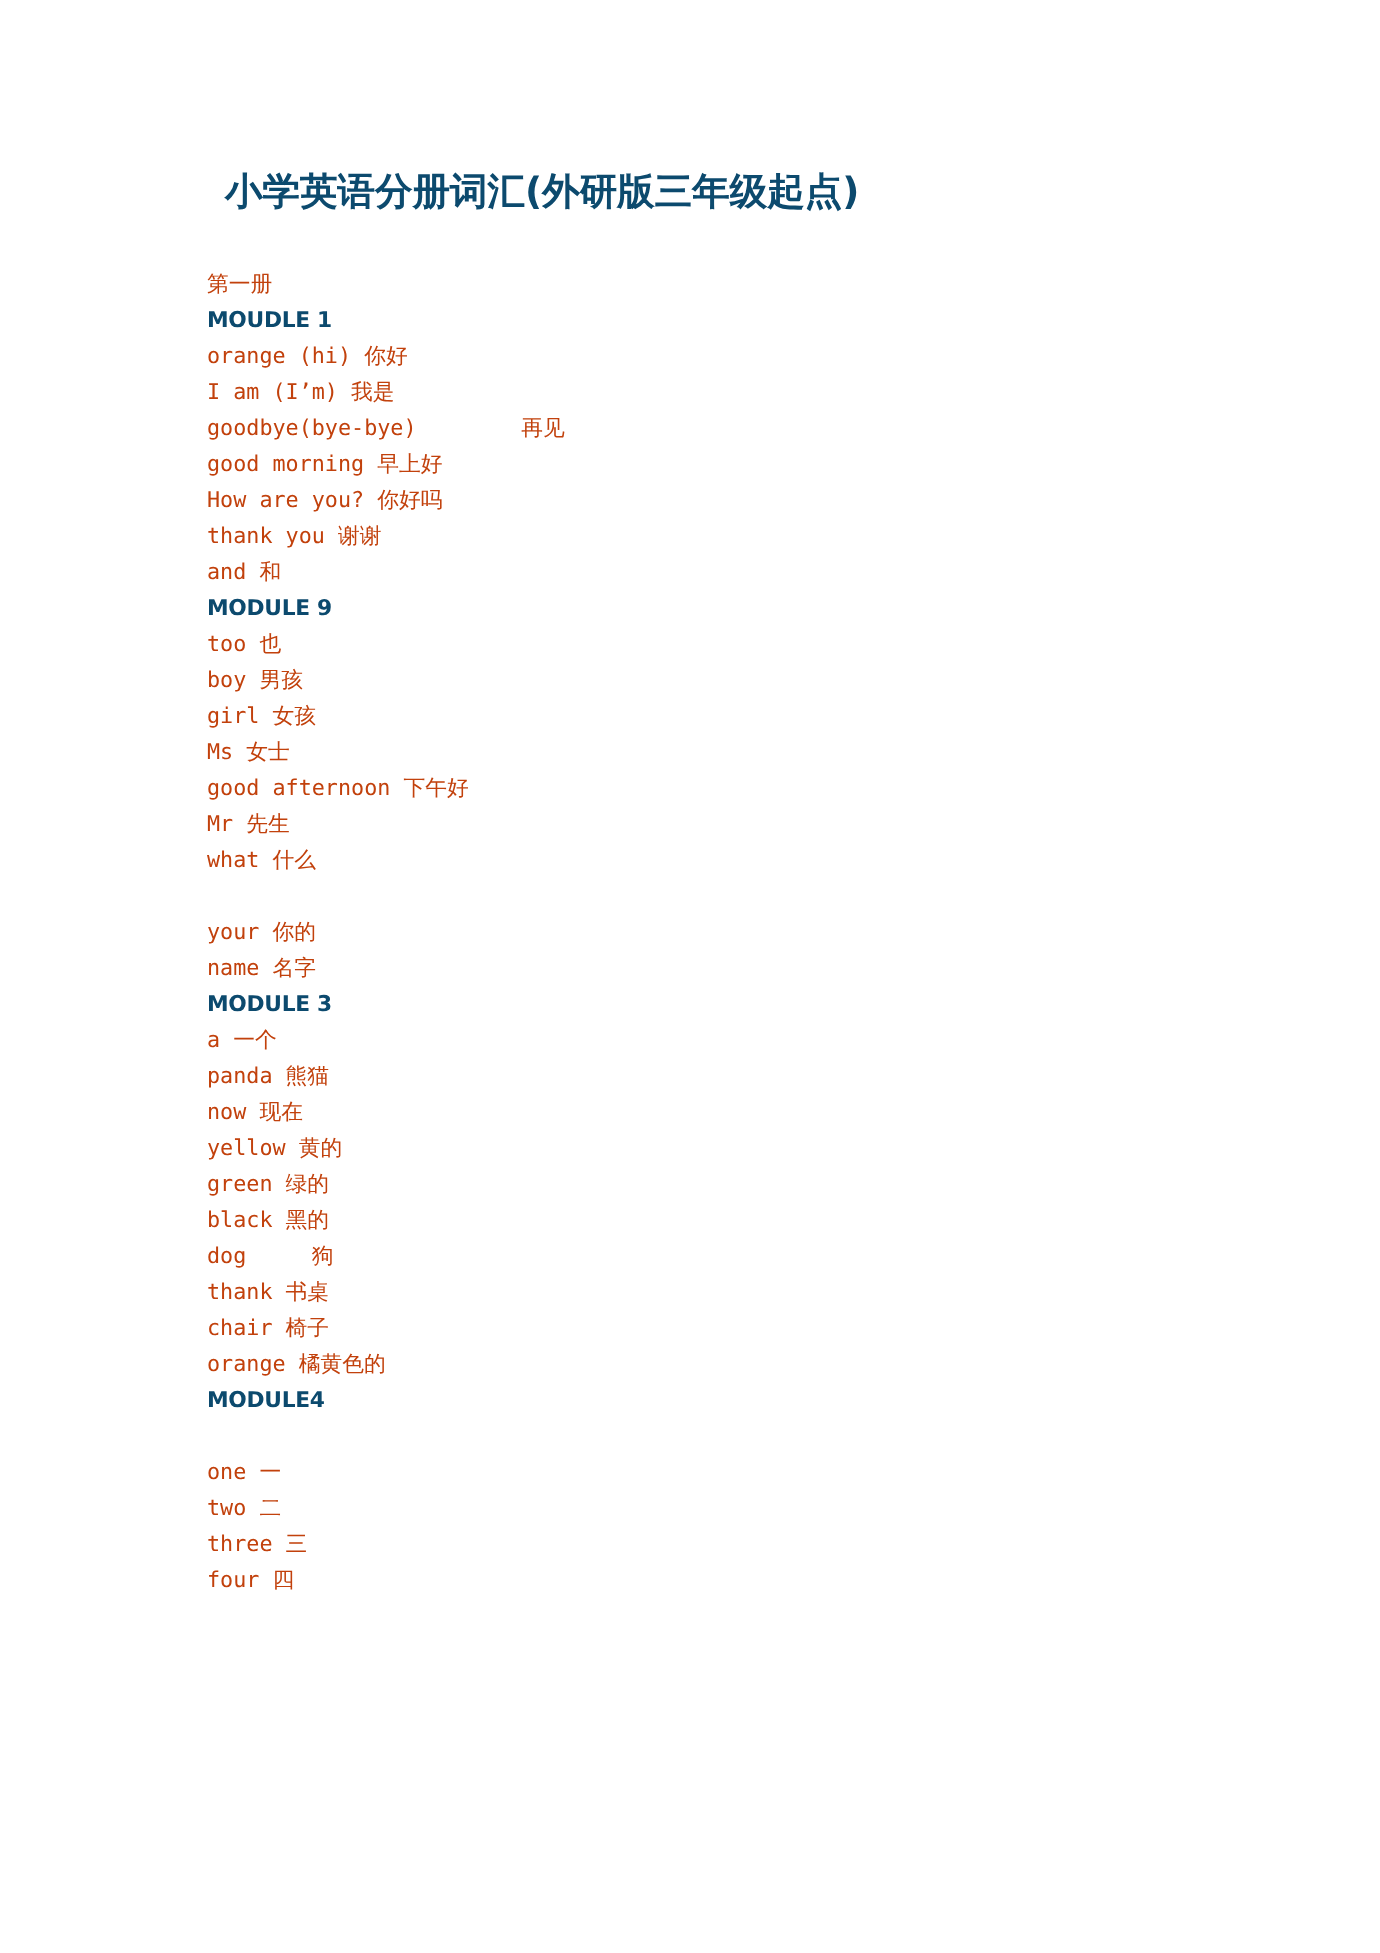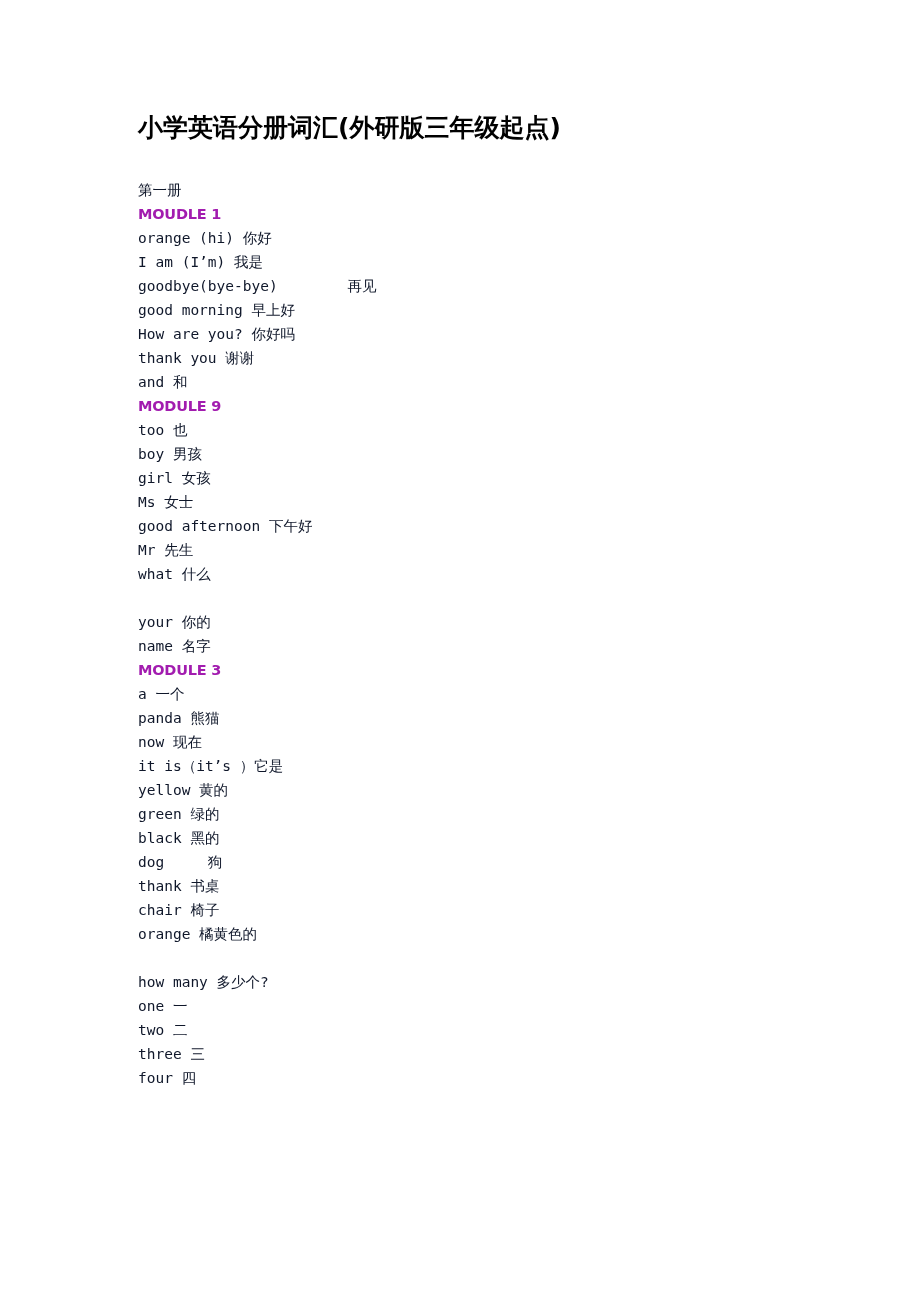--- a/index.html
+++ b/index.html
@@ -24,44 +24,44 @@
   .content {
     position: absolute;
     left: 138px;
     top: 112px;
     width: 700px;
   }
   .doc-title {
     font-family: "DejaVu Sans", "Liberation Sans", sans-serif;
     font-size: 25px;
     font-weight: bold;
-    color: #000000;
+    color: #0c4a6e;
     line-height: 32px;
     letter-spacing: 0px;
-    margin: 0 0 34px 0;
+    margin: 0 0 34px 12px;
     white-space: pre;
   }
   .vocab-list {
     margin: 0;
     padding: 0;
     list-style: none;
   }
   .line {
     font-family: "DejaVu Sans Mono", "Liberation Mono", monospace;
     font-size: 14.5px;
     line-height: 24px;
-    color: #0f172a;
+    color: #c2410c;
     white-space: pre;
     min-height: 24px;
   }
   .line.heading {
     font-family: "DejaVu Sans", "Liberation Sans", sans-serif;
     font-size: 14.5px;
     font-weight: bold;
-    color: #a21caf;
+    color: #0c4a6e;
     letter-spacing: -0.2px;
   }
   .line.blank {
     color: transparent;
   }
 </style>
 </head>
 <body>
 
 <div class="page">
@@ -85,29 +85,28 @@
         <div class="line">good afternoon 下午好</div>
         <div class="line">Mr 先生</div>
         <div class="line">what 什么</div>
         <div class="line blank">&nbsp;</div>
         <div class="line">your 你的</div>
         <div class="line">name 名字</div>
         <div class="line heading">MODULE 3</div>
         <div class="line">a 一个</div>
         <div class="line">panda 熊猫</div>
         <div class="line">now 现在</div>
-        <div class="line">it is（it’s ）它是</div>
         <div class="line">yellow 黄的</div>
         <div class="line">green 绿的</div>
         <div class="line">black 黑的</div>
         <div class="line">dog     狗</div>
         <div class="line">thank 书桌</div>
         <div class="line">chair 椅子</div>
         <div class="line">orange 橘黄色的</div>
+        <div class="line heading">MODULE4</div>
         <div class="line blank">&nbsp;</div>
-        <div class="line">how many 多少个?</div>
         <div class="line">one 一</div>
         <div class="line">two 二</div>
         <div class="line">three 三</div>
         <div class="line">four 四</div>
       </div>
   </div>
 </div>
 
 </body></html>

